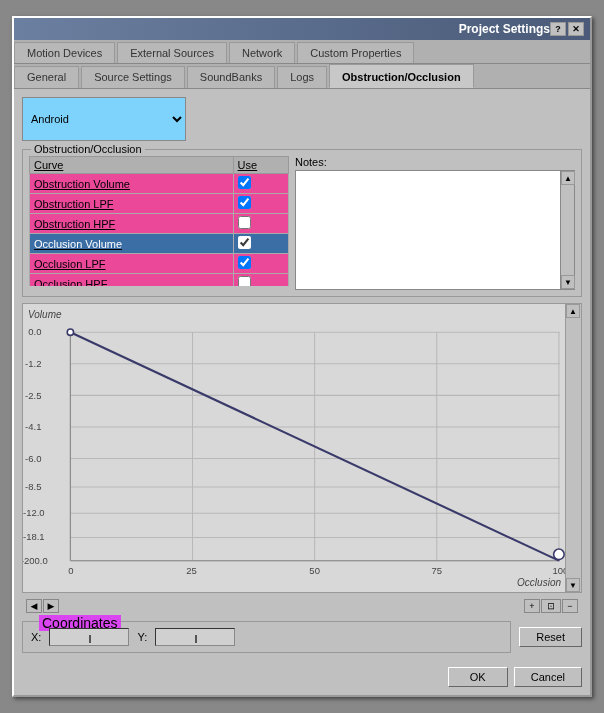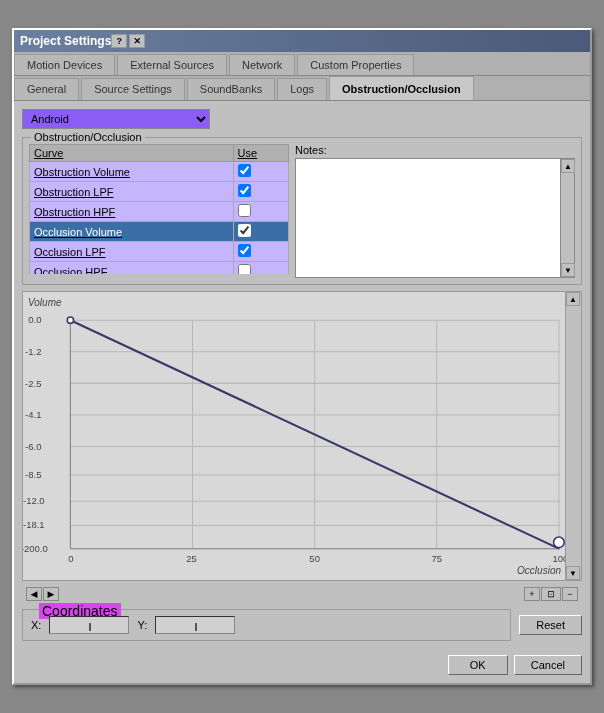--- a/index.html
+++ b/index.html
@@ -19,21 +19,21 @@
       border: 2px solid #999;
       border-top: 2px solid #fff;
       border-left: 2px solid #fff;
       box-shadow: 2px 2px 4px rgba(0,0,0,0.5);
     }
     .title-bar {
       background: linear-gradient(to right, #6b7fa0, #4a5a78);
       color: white;
       padding: 4px 6px;
       display: flex;
-      justify-content: flex-start;
+      justify-content: flex-end;
       align-items: center;
       font-size: 12px;
       font-weight: bold;
     }
     .title-bar-buttons {
       display: flex;
       gap: 2px;
     }
     .title-btn {
       width: 16px;
@@ -72,24 +72,24 @@
       color: #000;
     }
     .content {
       padding: 8px;
       background: #c0c0c0;
     }
     .dropdown-row {
       margin-bottom: 8px;
     }
     select {
-      width: 188px;
-      padding: 2px 4px;
-      font-size: 11px;
-      background: #8b5cf6;
+      width: 164px;
+      padding: 14px 4px;
+      font-size: 11px;
+      background: #7dd3fc;
       border: 1px solid #888;
     }
     .group-box {
       border: 1px solid #999;
       padding: 6px;
       margin-bottom: 6px;
       position: relative;
       background: #c0c0c0;
     }
     .group-label {
@@ -108,21 +108,21 @@
     .curve-table th {
       background: #b0b0b0;
       border: 1px solid #999;
       padding: 2px 4px;
       text-align: left;
       font-weight: normal;
     }
     .curve-table td {
       border: 1px solid #aaa;
       padding: 2px 4px;
-      background: #c4b5fd;
+      background: #ec4899;
     }
     .curve-table tr.selected td {
       background: #3a6ea5;
       color: white;
     }
     .curve-table tr.selected td input[type="checkbox"] {
       accent-color: white;
     }
     .table-area {
       display: flex;

